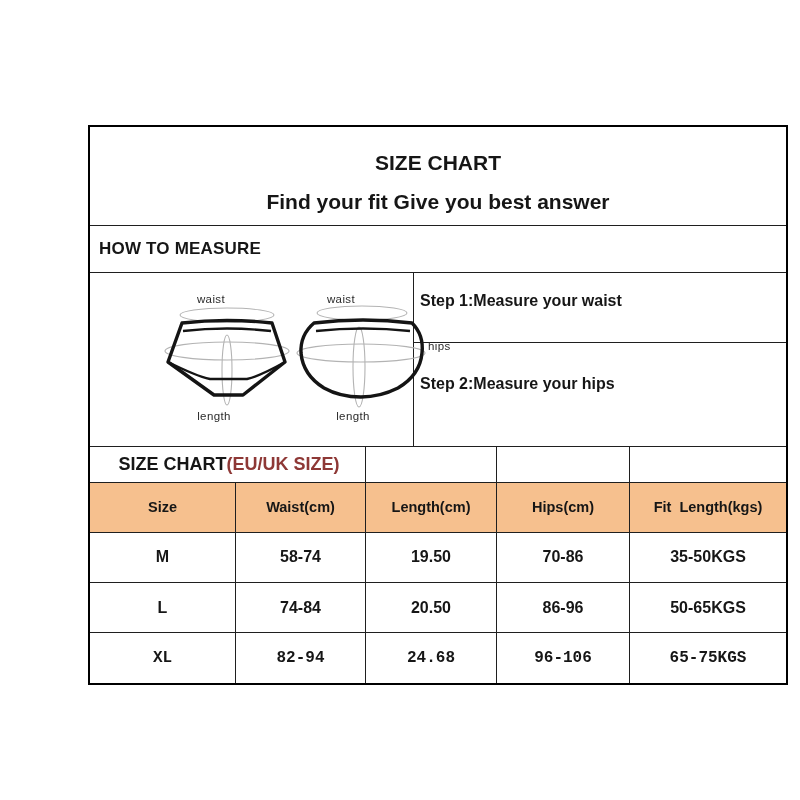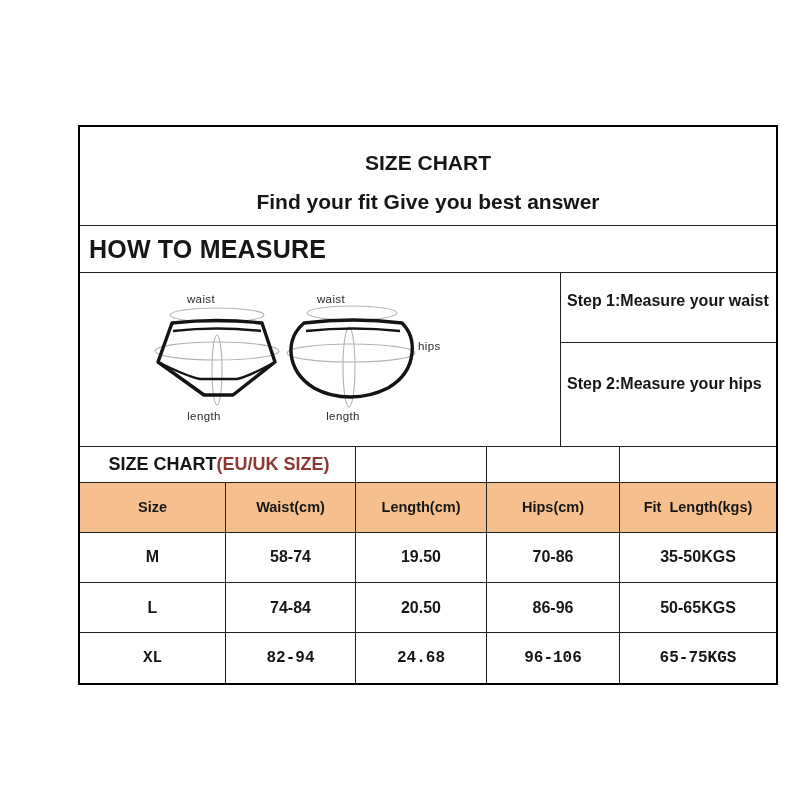--- a/index.html
+++ b/index.html
@@ -9,40 +9,40 @@
     --accent-red:#8e3836;
     --text:#161616;
     --sketch-gray:#b3b3b3;
     --sketch-ink:#141414;
   }
   *{box-sizing:border-box;margin:0;padding:0;}
   html,body{width:800px;height:800px;background:#ffffff;overflow:hidden;}
   body{font-family:"Liberation Sans",sans-serif;color:var(--text);position:relative;}
 
   .frame{
-    position:absolute;left:78px;top:125px;width:700px;height:560px;
+    position:absolute;left:88px;top:125px;width:700px;height:560px;
     border:2px solid var(--table-border);
     display:flex;flex-direction:column;background:#fff;
   }
   .row{display:flex;flex-direction:row;width:100%;}
 
   
   .row-title{height:99px;border-bottom:1px solid var(--grid-line);
     flex-direction:column;align-items:center;justify-content:flex-end;
     padding-bottom:4px;}
   .title-line{font-weight:bold;font-size:21px;line-height:39px;text-align:center;}
 
   
   .row-htm{height:48px;border-bottom:1px solid var(--grid-line);
     align-items:center;padding-left:9px;}
-  .htm-heading{font-weight:bold;font-size:25px;letter-spacing:0.2px;}
+  .htm-heading{font-weight:bold;font-size:17px;letter-spacing:0.2px;}
 
   
   .row-measure{height:174px;border-bottom:1px solid var(--grid-line);}
-  .illus-cell{width:481px;border-right:1px solid var(--grid-line);position:relative;}
+  .illus-cell{width:324px;border-right:1px solid var(--grid-line);position:relative;}
   .steps-col{flex:1;display:flex;flex-direction:column;}
   .step-cell{display:flex;align-items:center;padding-left:6px;
     font-weight:bold;font-size:16px;}
   .step-1{height:70px;border-bottom:1px solid var(--grid-line);padding-bottom:14px;}
   .step-2{flex:1;padding-bottom:22px;}
 
   
   .row-heading{height:36px;}
   .row-heading .cell{border-bottom:1px solid var(--grid-line);}
   .heading-cell{width:276px;border-right:1px solid var(--grid-line);

